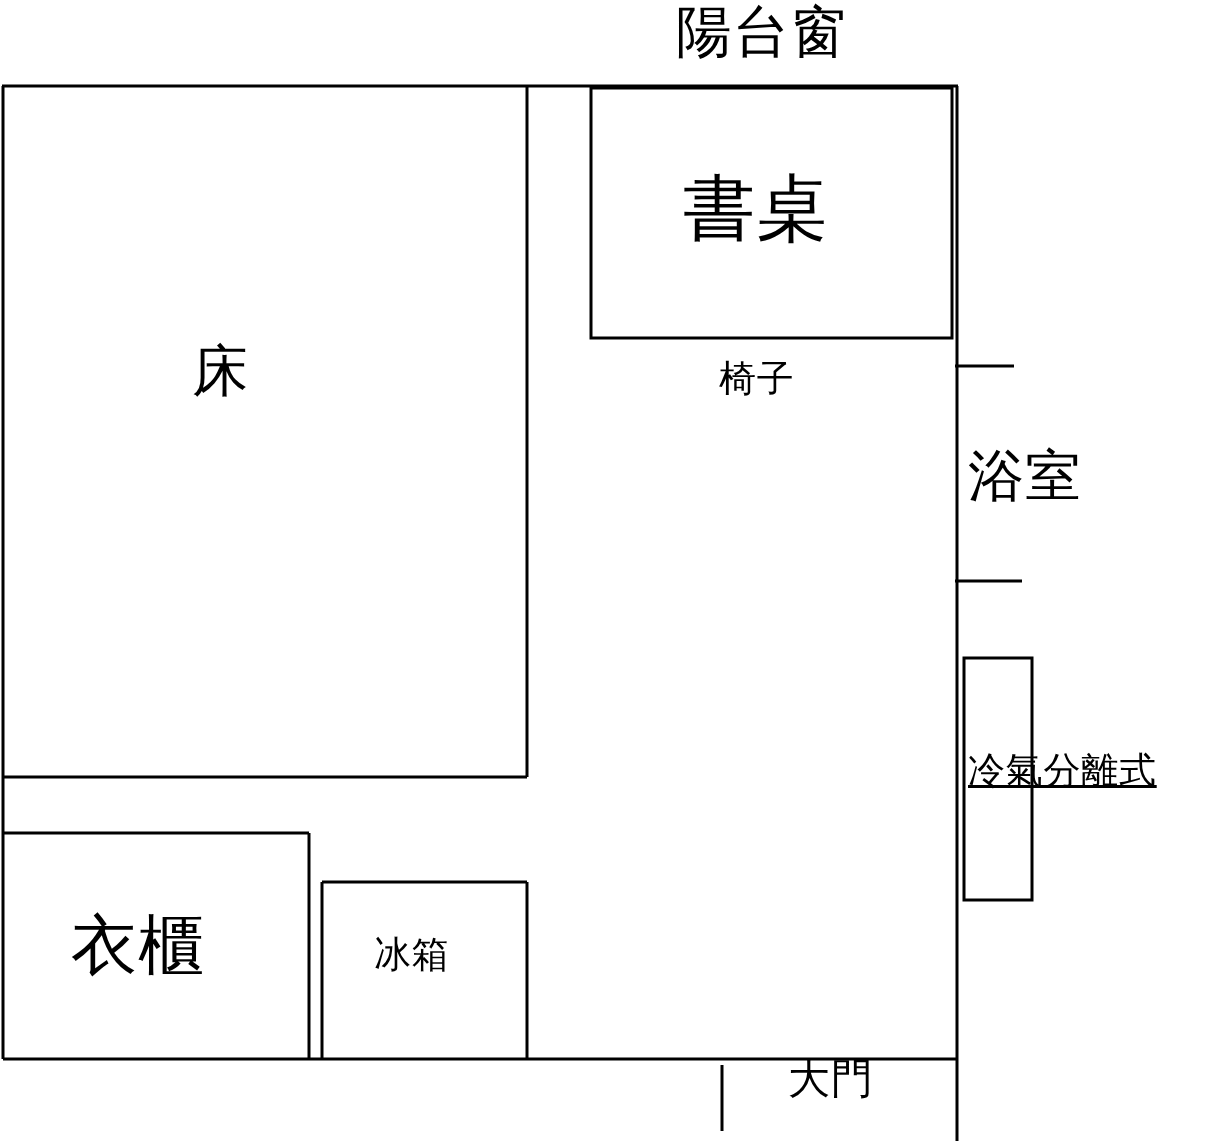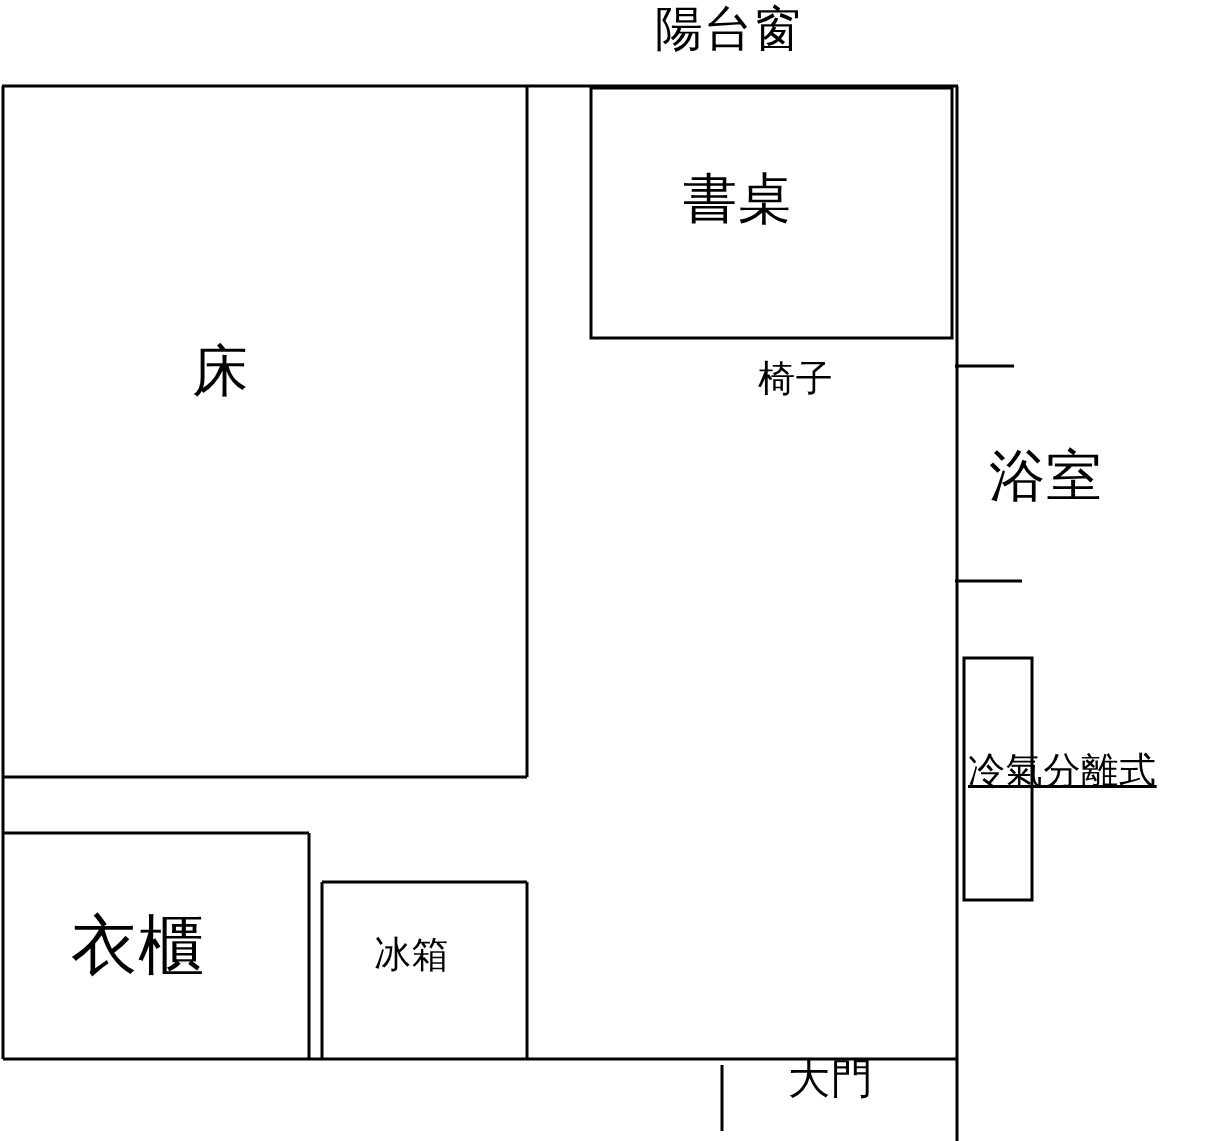--- a/index.html
+++ b/index.html
@@ -32,41 +32,39 @@
     position: absolute;
     color: #000000;
     font-family: "DejaVu Sans", "Liberation Sans", sans-serif;
     font-weight: 400;
     white-space: nowrap;
     line-height: 1;
     letter-spacing: 0.02em;
     user-select: none;
   }
   .label-balcony-window {
-    left: 655px;
+    left: 676px;
     top: 4px;
-    font-size: 48px;
+    font-size: 56px;
     text-align: right;
   }
   .label-desk {
     left: 683px;
     top: 172px;
-    font-size: 54px;
+    font-size: 72px;
   }
   .label-chair {
     left: 719px;
     top: 360px;
     font-size: 37px;
-    margin-left: 39px;
   }
   .label-bathroom {
     left: 968px;
     top: 448px;
     font-size: 56px;
-    margin-left: 21px;
   }
   .label-air-conditioner {
     left: 968px;
     top: 752px;
     font-size: 37px;
     text-decoration: underline;
   }
   .label-bed {
     left: 192px;
     top: 343px;

